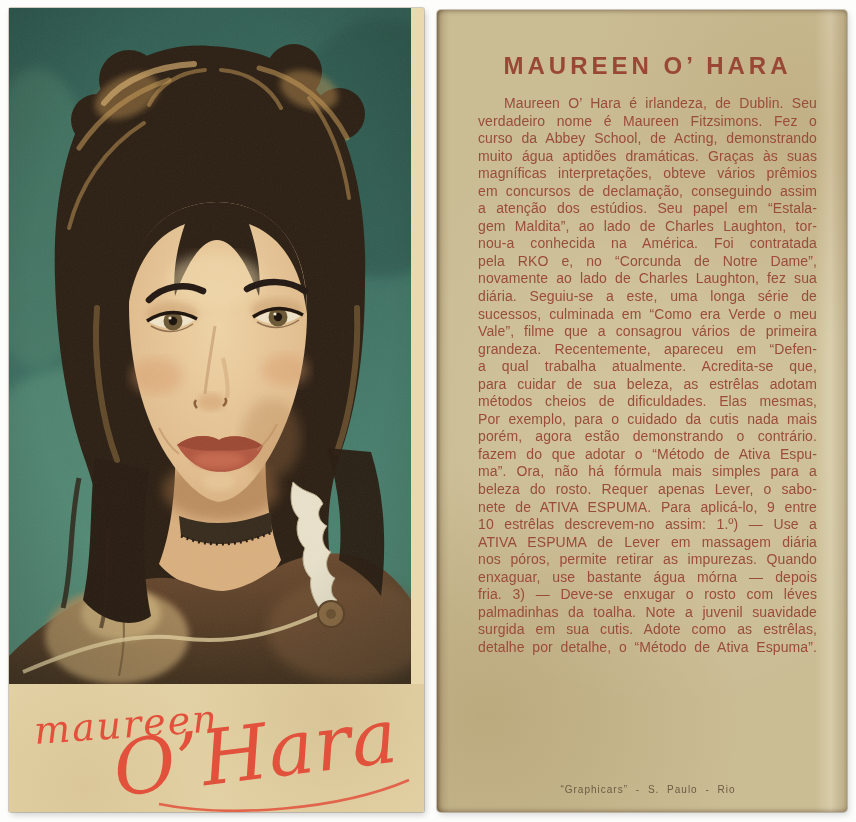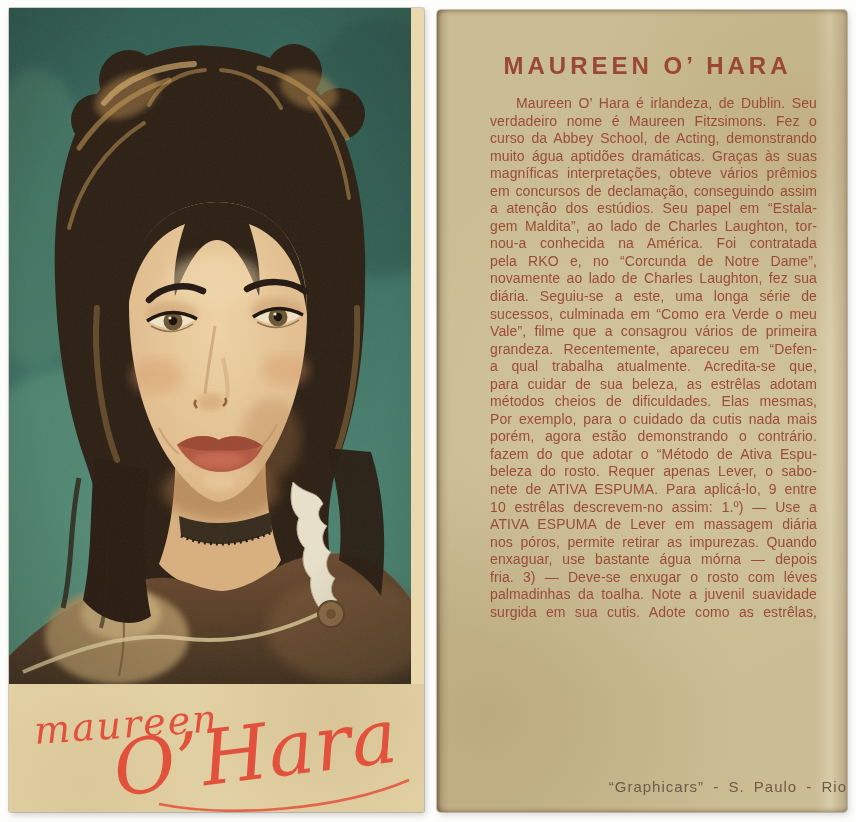--- a/index.html
+++ b/index.html
@@ -31,23 +31,23 @@
       #cabc93;
     border-radius:4px;
     box-shadow:0 0 0 1px rgba(90,70,40,.30),inset 3px 0 5px -2px rgba(70,48,25,.55),
                inset 0 3px 5px -2px rgba(70,48,25,.35),inset 0 -3px 5px -2px rgba(70,48,25,.30),
                2px 3px 6px rgba(0,0,0,.15);}
   .card-title{margin:42px 30px 0 41px;text-align:center;font-size:24px;font-weight:bold;
     letter-spacing:4px;color:#9a4836;}
   .card-body{margin:15px 30px 0 41px;color:#9a4c3a;font-size:14px;line-height:17.55px;
     letter-spacing:.1px;}
   .card-body .line{text-align:justify;text-align-last:justify;text-justify:inter-word;
-    white-space:nowrap;overflow:hidden;margin-left:12px;}
+    white-space:nowrap;overflow:hidden;}
   .card-body .line:first-child{text-indent:26px;}
-  .imprint{position:absolute;left:12px;right:0;bottom:17px;text-align:right;font-size:15px;
+  .imprint{position:absolute;left:12px;right:0;bottom:17px;text-align:center;font-size:10px;
     color:#6e5b44;letter-spacing:1px;word-spacing:4px;}
 </style>
 </head>
 <body>
 
 <div class="scan">
 
   <figure class="card-front">
     <div class="photo">
       <svg viewBox="0 0 402 676" preserveAspectRatio="none">
@@ -217,27 +217,29 @@
         <div class="line">diária.  Seguiu-se a este, uma longa série de</div>
         <div class="line">sucessos, culminada em “Como era Verde o meu</div>
         <div class="line">Vale”, filme que a consagrou vários de primeira</div>
         <div class="line">grandeza.  Recentemente, apareceu em “Defen-</div>
         <div class="line">a qual trabalha atualmente.  Acredita-se que,</div>
         <div class="line">para cuidar de sua beleza, as estrêlas adotam</div>
         <div class="line">métodos cheios de dificuldades.  Elas mesmas,</div>
         <div class="line">Por exemplo, para o cuidado da cutis nada mais</div>
         <div class="line">porém, agora estão demonstrando o contrário.</div>
         <div class="line">fazem do que adotar o “Método de Ativa Espu-</div>
+        <div class="line">ma”.  Ora, não há fórmula mais simples para a</div>
         <div class="line">beleza do rosto.  Requer apenas Lever, o sabo-</div>
         <div class="line">nete de ATIVA ESPUMA.  Para aplicá-lo, 9 entre</div>
         <div class="line">10 estrêlas descrevem-no assim:  1.º) — Use a</div>
         <div class="line">ATIVA ESPUMA de Lever em massagem diária</div>
         <div class="line">nos póros, permite retirar as impurezas. Quando</div>
         <div class="line">enxaguar, use bastante água mórna — depois</div>
         <div class="line">fria.  3) — Deve-se enxugar o rosto com léves</div>
         <div class="line">palmadinhas da toalha.  Note a juvenil suavidade</div>
         <div class="line">surgida em sua cutis.  Adote como as estrêlas,</div>
+        <div class="line">detalhe por detalhe, o “Método de Ativa Espuma”.</div>
       </div>
 
     <div class="imprint">“Graphicars”  -  S. Paulo - Rio</div>
   </figure>
 
 </div>
 
 </body></html>

